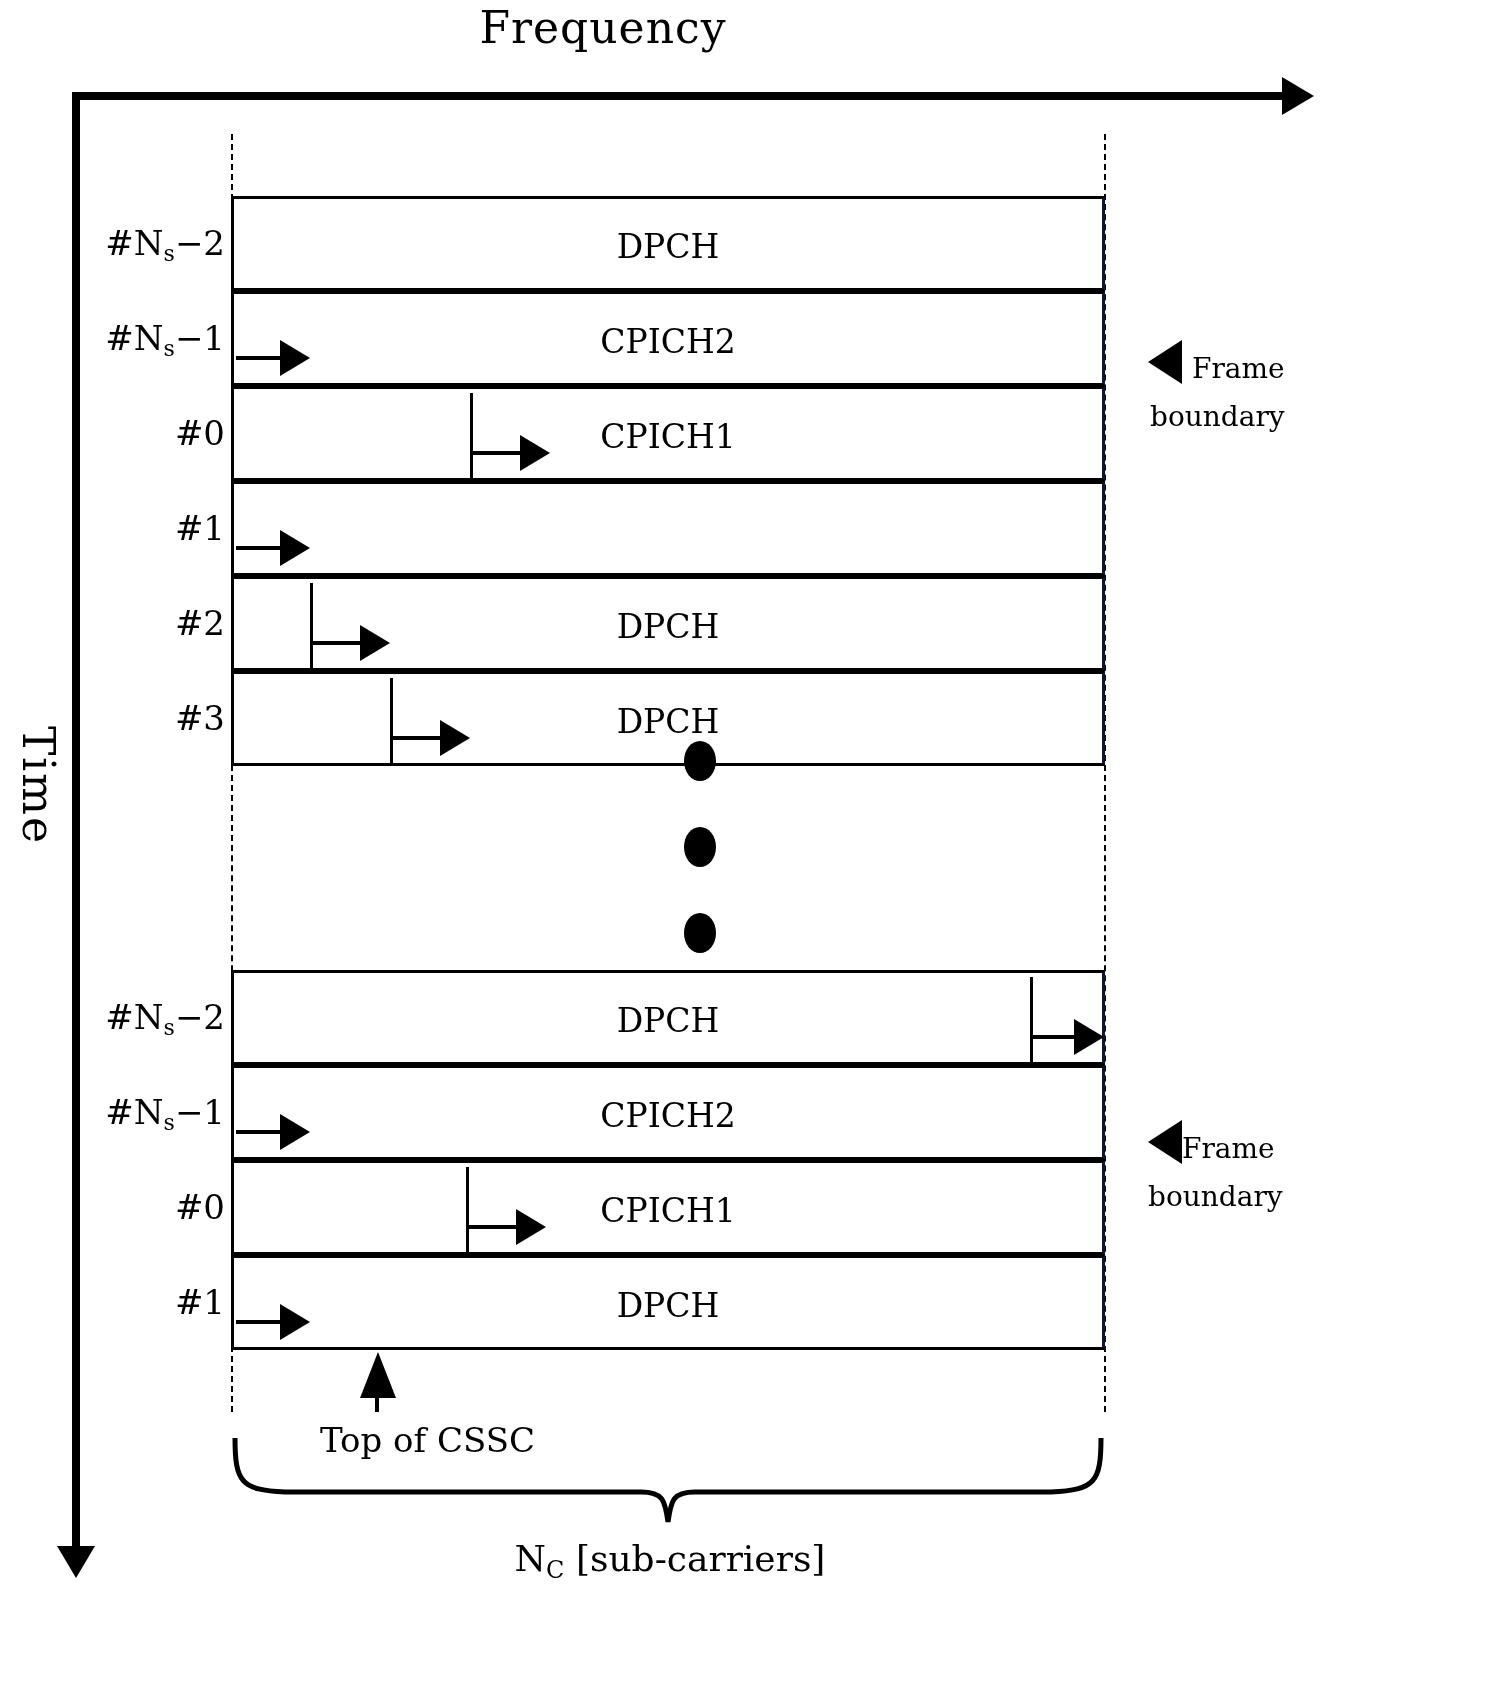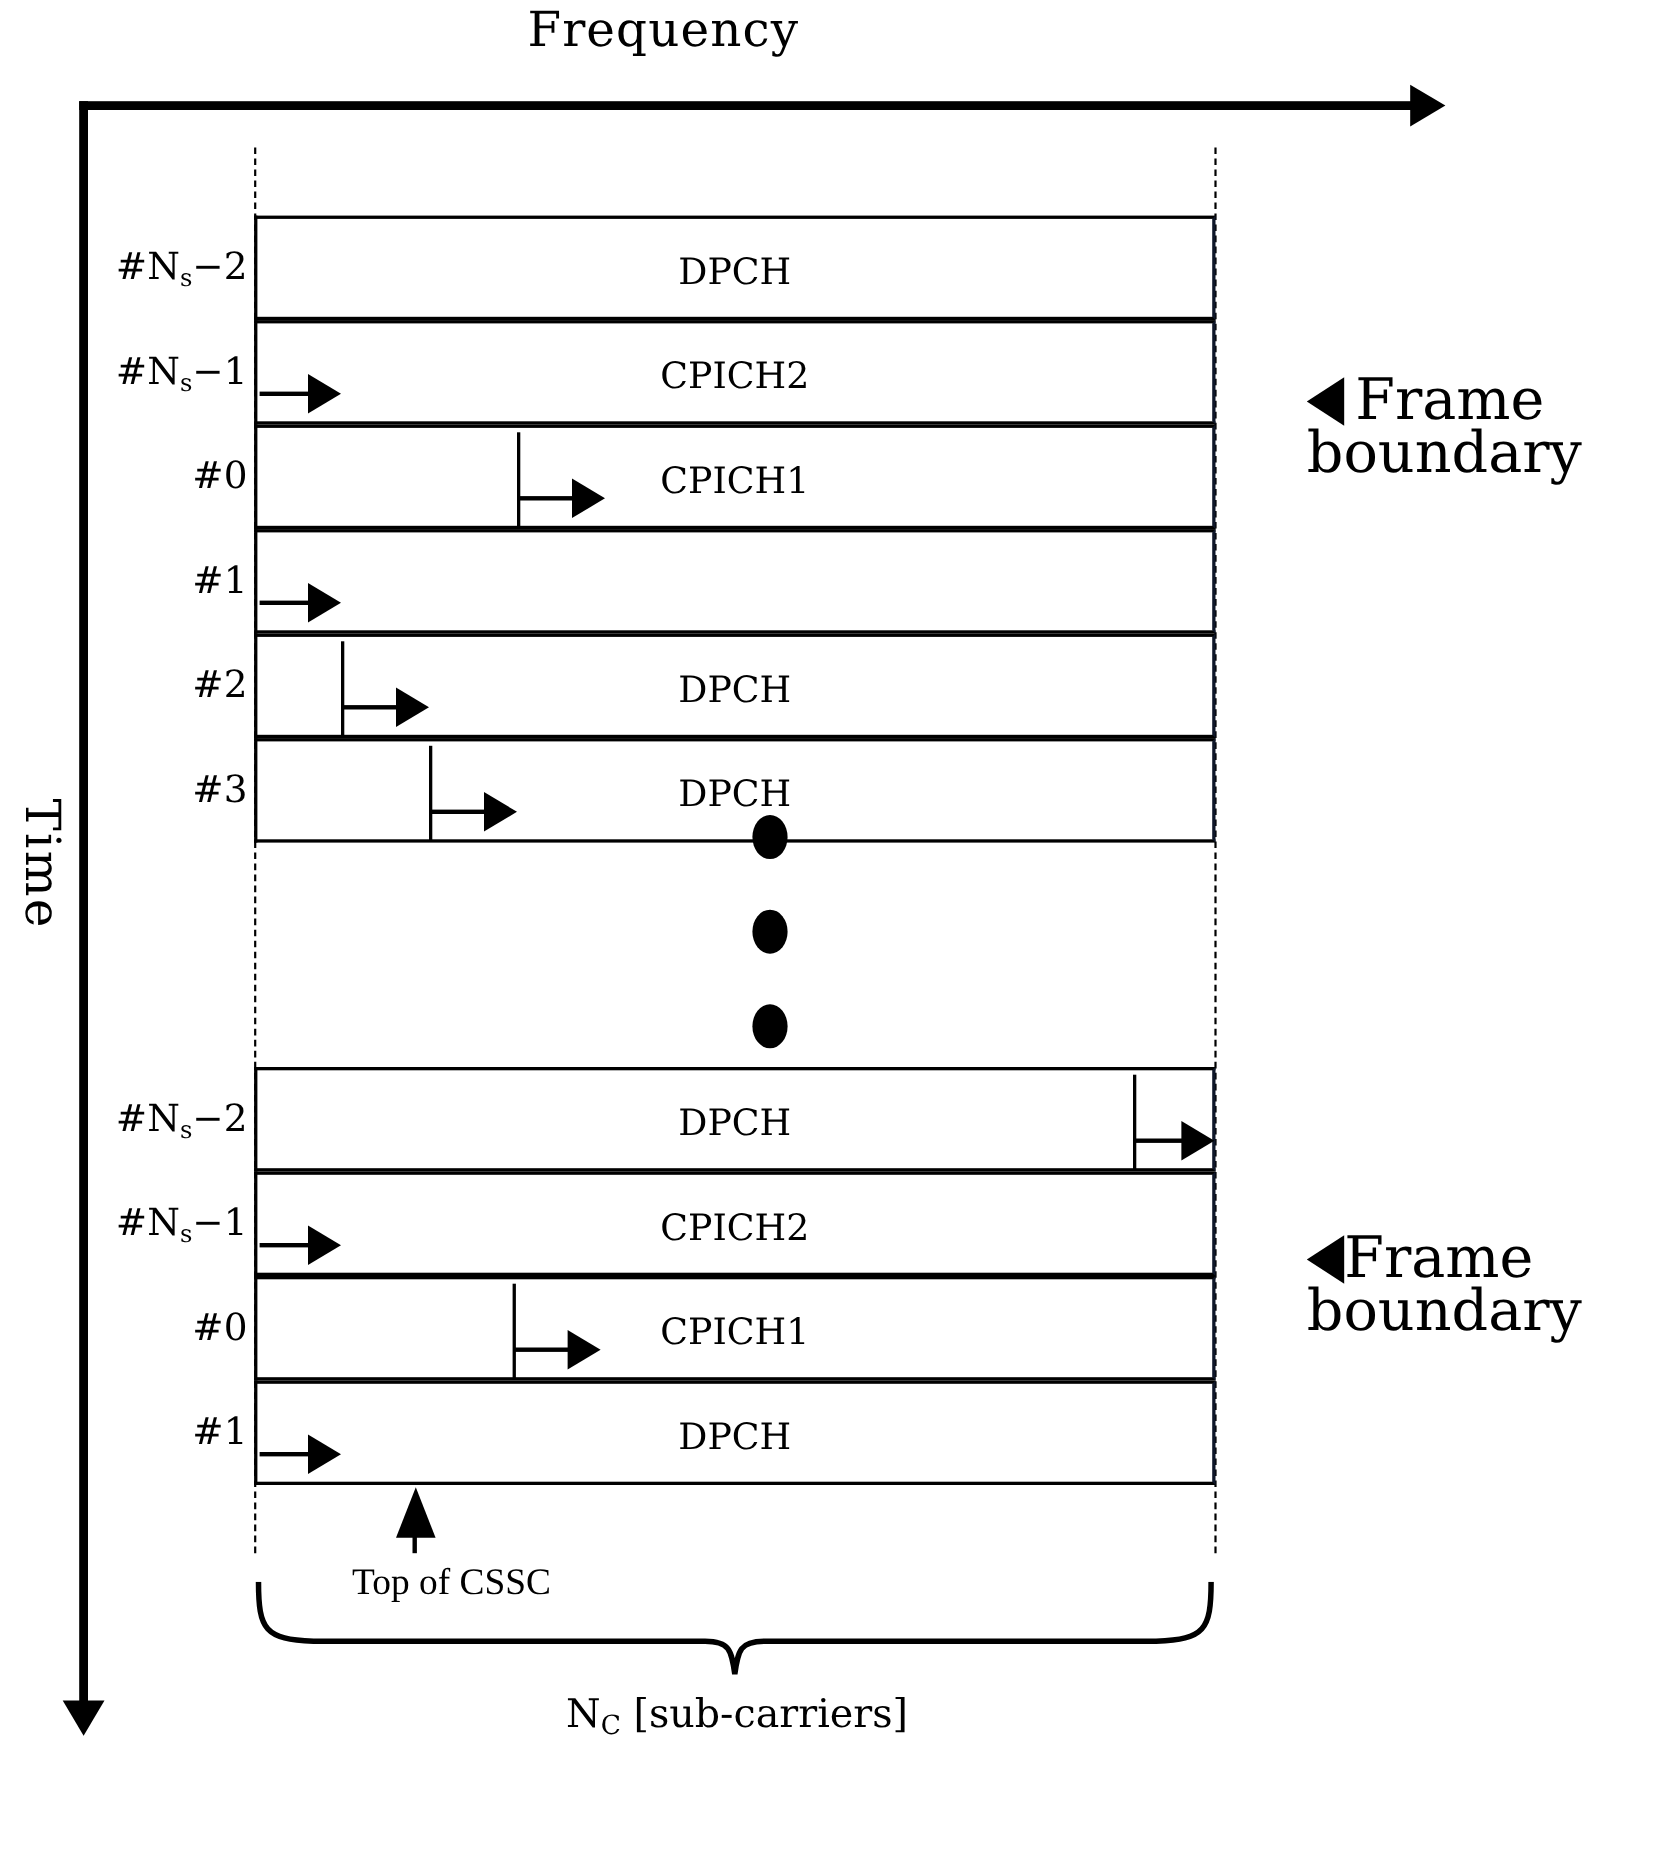--- a/index.html
+++ b/index.html
@@ -41,30 +41,30 @@
   .marker .tick{position:absolute;left:0;top:4px;width:3px;height:87px;background:#000;}
   .marker .shaft{position:absolute;top:62px;height:4px;background:#000;}
   .marker .head{position:absolute;top:46px;width:0;height:0;
       border-top:18px solid transparent;border-bottom:18px solid transparent;border-left:30px solid #000;}
 
   
   #dots{left:684px;top:740px;width:40px;}
   #dots .dot{width:32px;height:40px;border-radius:50%;background:#000;margin-bottom:46px;}
 
   
-  .fb{position:absolute;font-size:52px;line-height:48px;white-space:nowrap;margin-left:40px;}
+  .fb{position:absolute;font-size:28px;line-height:48px;white-space:nowrap;}
   .fb .tri{display:inline-block;width:0;height:0;vertical-align:-6px;
       border-top:22px solid transparent;border-bottom:22px solid transparent;border-right:34px solid #000;}
   .fb .l2{display:block;text-align:right;}
 
   
   #cssc-arrow{left:360px;top:1352px;width:0;height:0;
       border-left:18px solid transparent;border-right:18px solid transparent;border-bottom:46px solid #000;}
   #cssc-stem{left:375px;top:1390px;width:4px;height:22px;background:#000;}
-  #cssc-label{left:320px;top:1420px;font-size:34px;white-space:nowrap;font-family:Liberation Serif, serif;}
+  #cssc-label{left:320px;top:1420px;font-size:34px;white-space:nowrap;}
 
   
   #brace{left:231px;top:1438px;width:874px;height:86px;}
   #nc-label{left:0;top:1538px;width:1340px;text-align:center;font-size:36px;}
   #nc-label sub{font-size:24px;vertical-align:-0.28em;}
 </style>
 </head>
 <body>
 
 <div class="abs" id="freq-title">Frequency</div>

